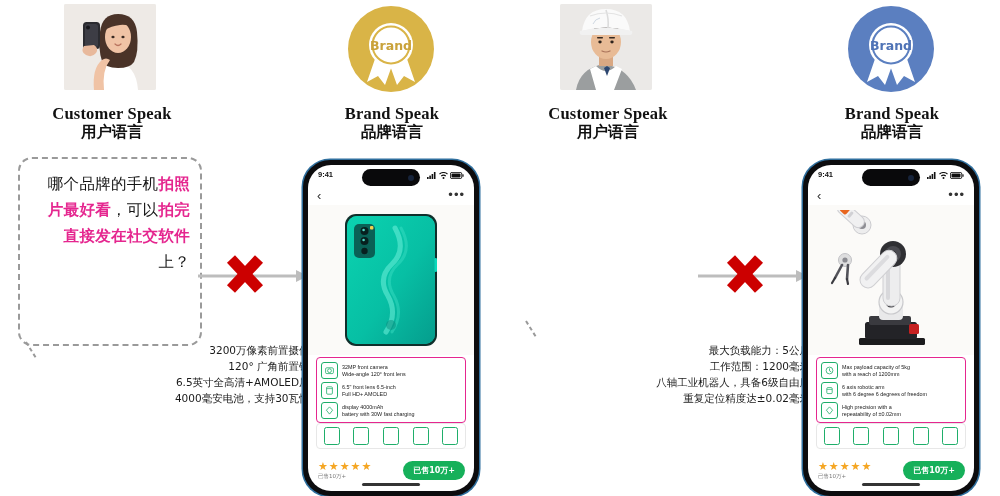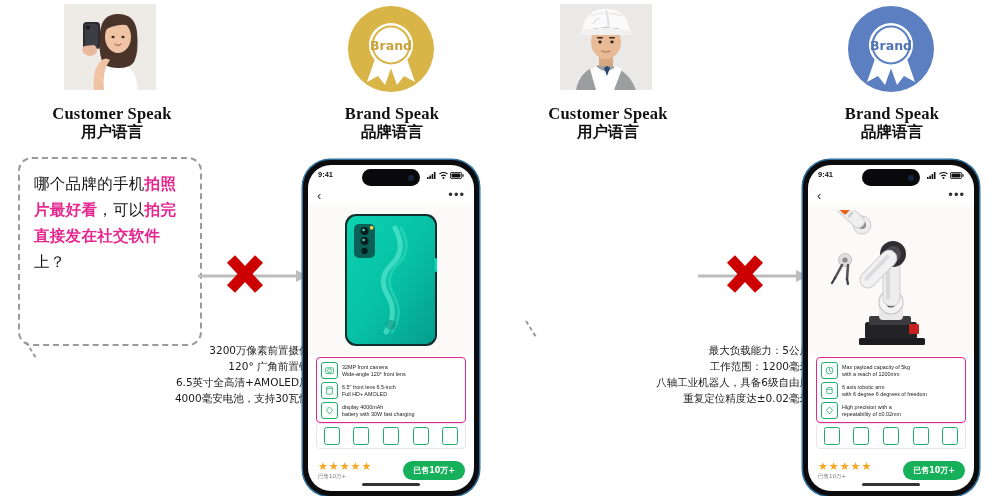--- a/index.html
+++ b/index.html
@@ -46,20 +46,21 @@
   }
   .bubble-text{
     position:absolute;
     left:14px;top:12px;right:10px;
     font-family:"DejaVu Sans","Liberation Sans",sans-serif;
     font-size:15.5px;
     line-height:26px;
     color:#151515;
     letter-spacing:.3px;
     word-break:break-all;
+    text-align:right;
   }
   .hl{color:#e5268f;font-weight:bold;}
   .bubble-tail{position:absolute;width:26px;height:26px;}
 
   
   .arrow-wrap{position:absolute;}
   .arrow-wrap svg{display:block;}
 
   
   .speclist{

